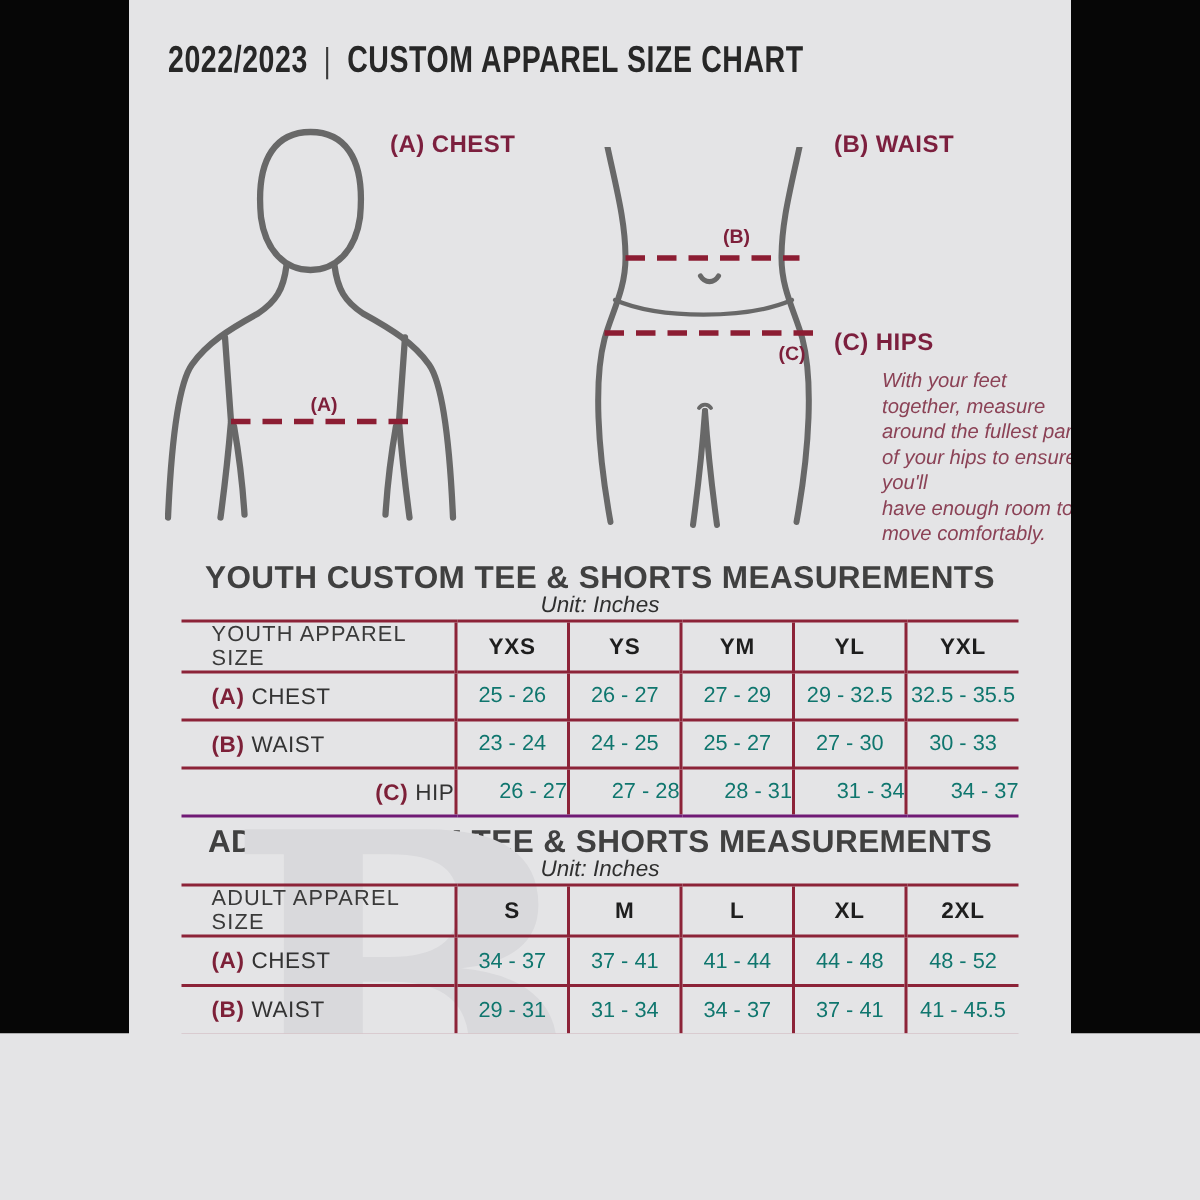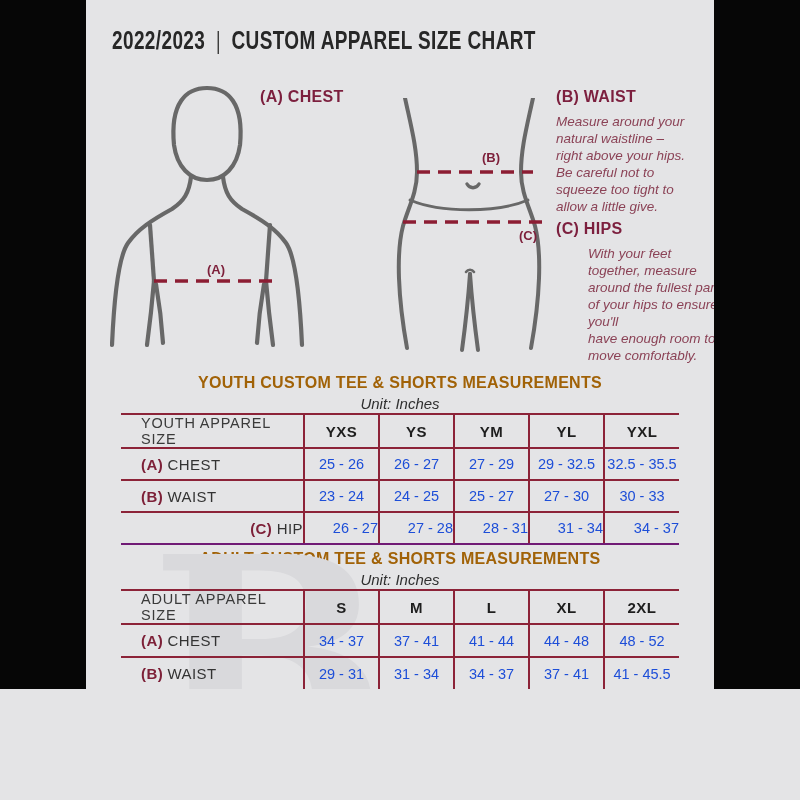--- a/index.html
+++ b/index.html
@@ -18,28 +18,28 @@
   .brand-name{font-weight:bold;font-size:15px;letter-spacing:6px;color:#2b2b2b;}
 
   
   .m-head{position:absolute;font-weight:bold;font-size:16px;letter-spacing:.3px;color:#7c1f3e;}
   .m-body{position:absolute;font-style:italic;font-size:13.5px;line-height:17px;color:#8b4256;
           white-space:pre-line;}
   .fig{position:absolute;}
 
   
   .sec-title{position:absolute;left:85px;width:630px;text-align:center;font-weight:bold;
-             font-size:16px;letter-spacing:.3px;color:#a16207;}
+             font-size:21px;letter-spacing:.3px;color:#404040;}
   .sec-unit{position:absolute;left:85px;width:630px;text-align:center;font-style:italic;
             font-size:15px;color:#2f2f2f;}
 
   
   .size-table{position:absolute;left:121px;width:558px;border-collapse:collapse;table-layout:fixed;z-index:2;}
   .size-table th,.size-table td{padding:0;text-align:center;vertical-align:middle;height:30px;
-            border-top:2px solid #8c2338;font-size:14.5px;color:#1d4ed8;}
+            border-top:2px solid #8c2338;font-size:14.5px;color:#0f766e;}
   .size-table th + th,.size-table td + td{border-left:2px solid #8c2338;}
   .size-table tbody tr:last-child td{border-bottom:2px solid #701a75;text-align:right;}
   .size-table th{font-weight:bold;font-size:15px;color:#1e1e1e;letter-spacing:.5px;}
   .size-table .first{text-align:left;padding-left:20px;font-weight:normal;}
   .size-table th.first{font-size:14.5px;color:#3a3a3a;letter-spacing:.8px;}
   .size-table td.first{font-size:15px;color:#333;letter-spacing:.4px;}
   .pfx{font-weight:bold;color:#7d2038;}
   .adult td,.adult th{height:31px;}
 
   .watermark{position:absolute;left:150px;top:520px;font-family:"DejaVu Serif",serif;font-weight:bold;
@@ -90,26 +90,20 @@
     </g>
     <line x1="27" y1="74" x2="143" y2="74" stroke="#8c1d33" stroke-width="3.6" stroke-dasharray="13 8"></line>
     <text x="101" y="64" text-anchor="middle" font-size="13" font-weight="bold" fill="#7d1f3a">(B)</text>
     <line x1="13" y1="124" x2="153" y2="124" stroke="#8c1d33" stroke-width="3.6" stroke-dasharray="13 8"></line>
     <text x="138" y="142" text-anchor="middle" font-size="13" font-weight="bold" fill="#7d1f3a">(C)</text>
   </svg>
 
   <div class="m-head" style="left:260px;top:88px;">(A) CHEST</div>
 
   <div class="m-head" style="left:556px;top:88px;">(B) WAIST</div>
-  <div class="m-body" style="left:556px;top:113px;width:160px;">Measure around your
-natural waistline –
-right above your hips.
-Be careful not to
-squeeze too tight to
-allow a little give.</div>
 
   <div class="m-head" style="left:556px;top:220px;">(C) HIPS</div>
   <div class="m-body" style="left:556px;top:245px;width:165px;margin-left:32px;">With your feet
 together, measure
 around the fullest part
 of your hips to ensure
 you'll
 have enough room to
 move comfortably.</div>
 

